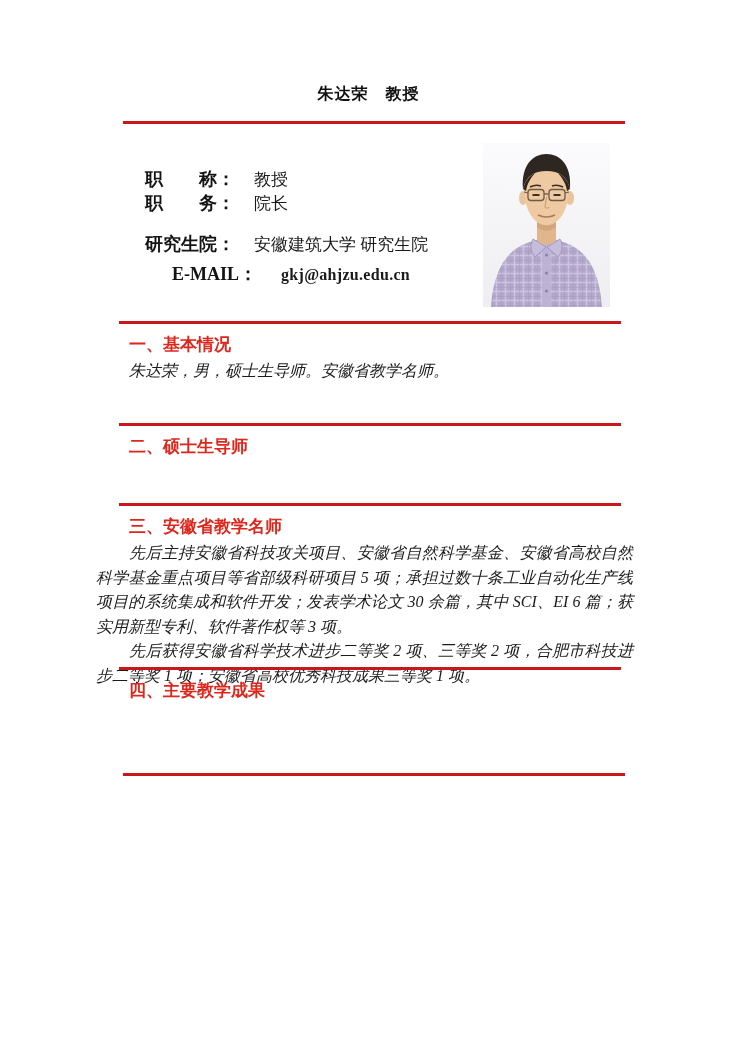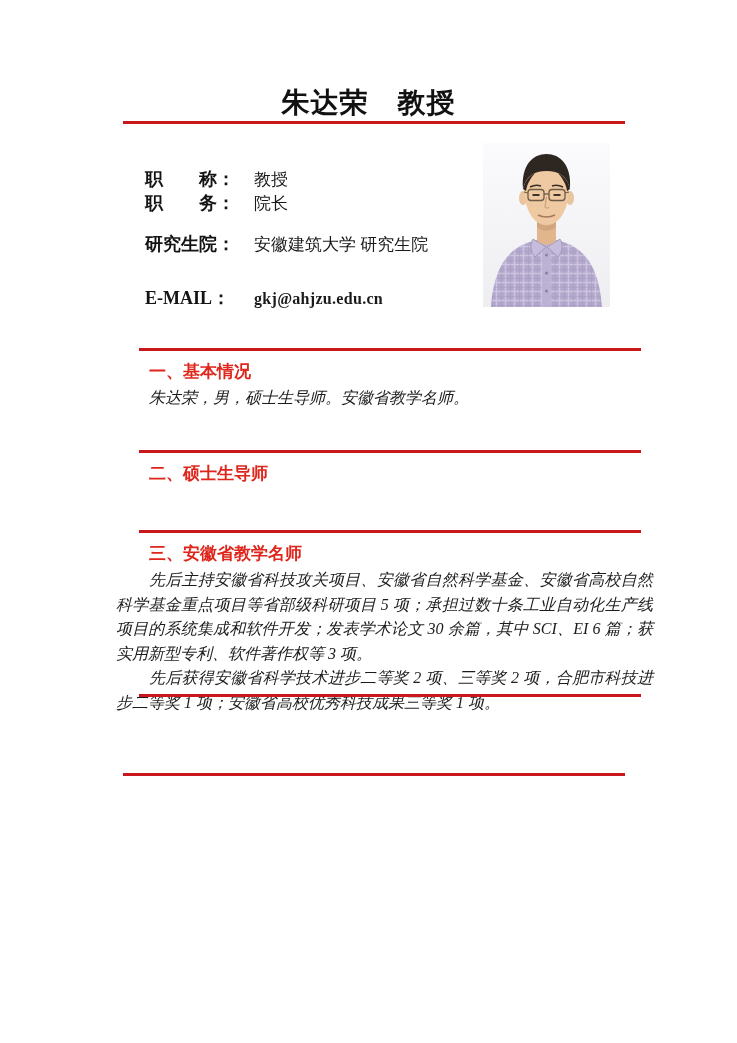--- a/index.html
+++ b/index.html
@@ -7,51 +7,51 @@
     position:relative;
     width:737px;height:1043px;
     background:#ffffff;
     font-family:"Liberation Serif","DejaVu Serif",serif;
     color:#1c1c1c;
     overflow:hidden;
   }
   .page-title{
     position:absolute;top:84px;left:0;width:737px;
     margin:0;text-align:center;
-    font-size:28px;font-weight:600;letter-spacing:1px;color:#111;
+    font-size:16px;font-weight:600;letter-spacing:1px;color:#111;
   }
   .rule{
     height:3px;background:#c9181b;border:none;margin:0;
   }
   .rule-title{position:absolute;top:121px;left:123px;width:502px;}
   .rule-final{position:absolute;top:773px;left:123px;width:502px;}
 
   
   .info{position:absolute;left:145px;top:151px;width:330px;}
   .info-row{position:absolute;left:0;white-space:nowrap;}
   .info-row.r0{top:16px;}
   .info-row.r1{top:40px;}
   .info-row.r2{top:81px;}
-  .info-row.r3{top:135px;}
+  .info-row.r3{top:111px;margin-left:27px;}
   .info-label{
     display:inline-block;min-width:105px;
     font-size:18px;font-weight:bold;color:#141414;
   }
   .info-value{font-size:17px;color:#1a1a1a;}
   .info-row.r3 .info-value{font-weight:bold;font-size:16px;letter-spacing:.3px;}
 
   
   .photo{
     position:absolute;left:483px;top:143px;width:127px;height:164px;
     overflow:hidden;background:#f5f5f7;
   }
   .photo svg{display:block;width:127px;height:164px;}
 
   
-  .section{position:absolute;left:116px;width:537px;margin-top:27px;}
+  .section{position:absolute;left:96px;width:537px;}
   .sec1{top:321px;} .sec2{top:423px;} .sec3{top:503px;} .sec4{top:667px;}
   .section .rule{margin-left:23px;width:502px;}
   .section h2{
     margin:11px 0 0 33px;
     font-family:"Liberation Sans","DejaVu Sans",sans-serif;
     font-size:17px;line-height:20px;font-weight:bold;color:#de261c;
   }
   .section p{
     margin:4px 0 0 0;
     font-size:16px;line-height:24.5px;
@@ -156,18 +156,19 @@
 
   <div class="section sec3">
     <hr class="rule">
     <h2>三、安徽省教学名师</h2>
     <p>先后主持安徽省科技攻关项目、安徽省自然科学基金、安徽省高校自然科学基金重点项目等省部级科研项目 5 项；承担过数十条工业自动化生产线项目的系统集成和软件开发；发表学术论文 30 余篇，其中 SCI、EI 6 篇；获实用新型专利、软件著作权等 3 项。</p>
     <p>先后获得安徽省科学技术进步二等奖 2 项、三等奖 2 项，合肥市科技进步二等奖 1 项；安徽省高校优秀科技成果三等奖 1 项。</p>
   </div>
 
   <div class="section sec4">
     <hr class="rule">
+    <h2>四、主要教学成果</h2>
 
   </div>
 
   <hr class="rule rule-final">
 
 </div>
 
 </body></html>

